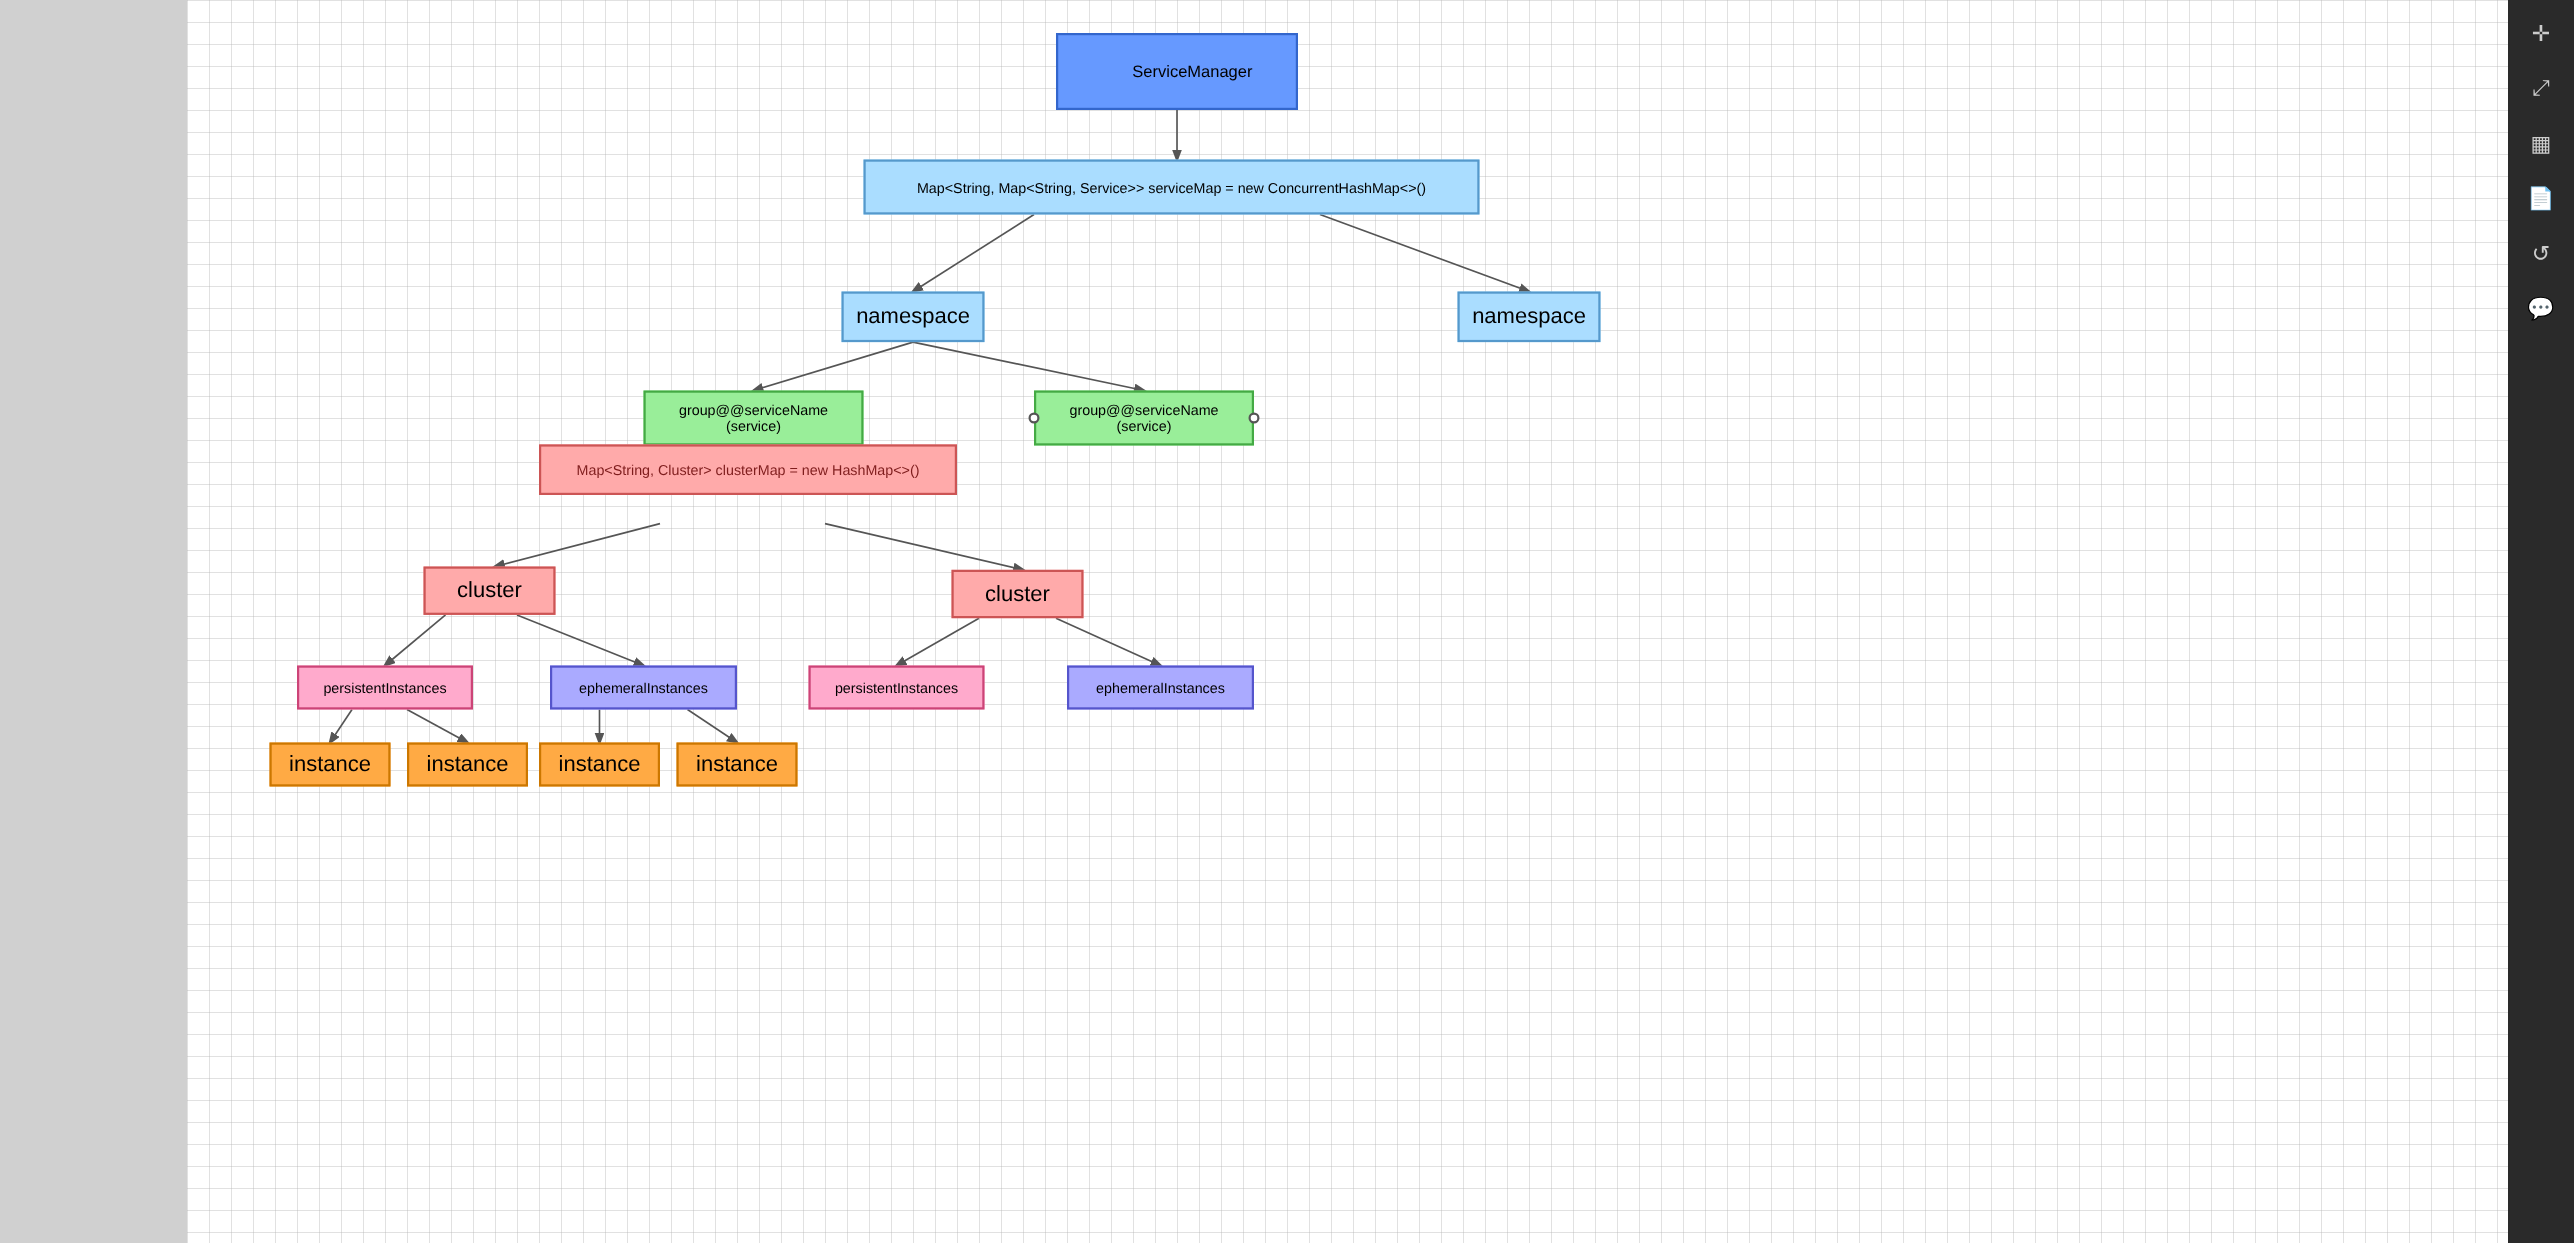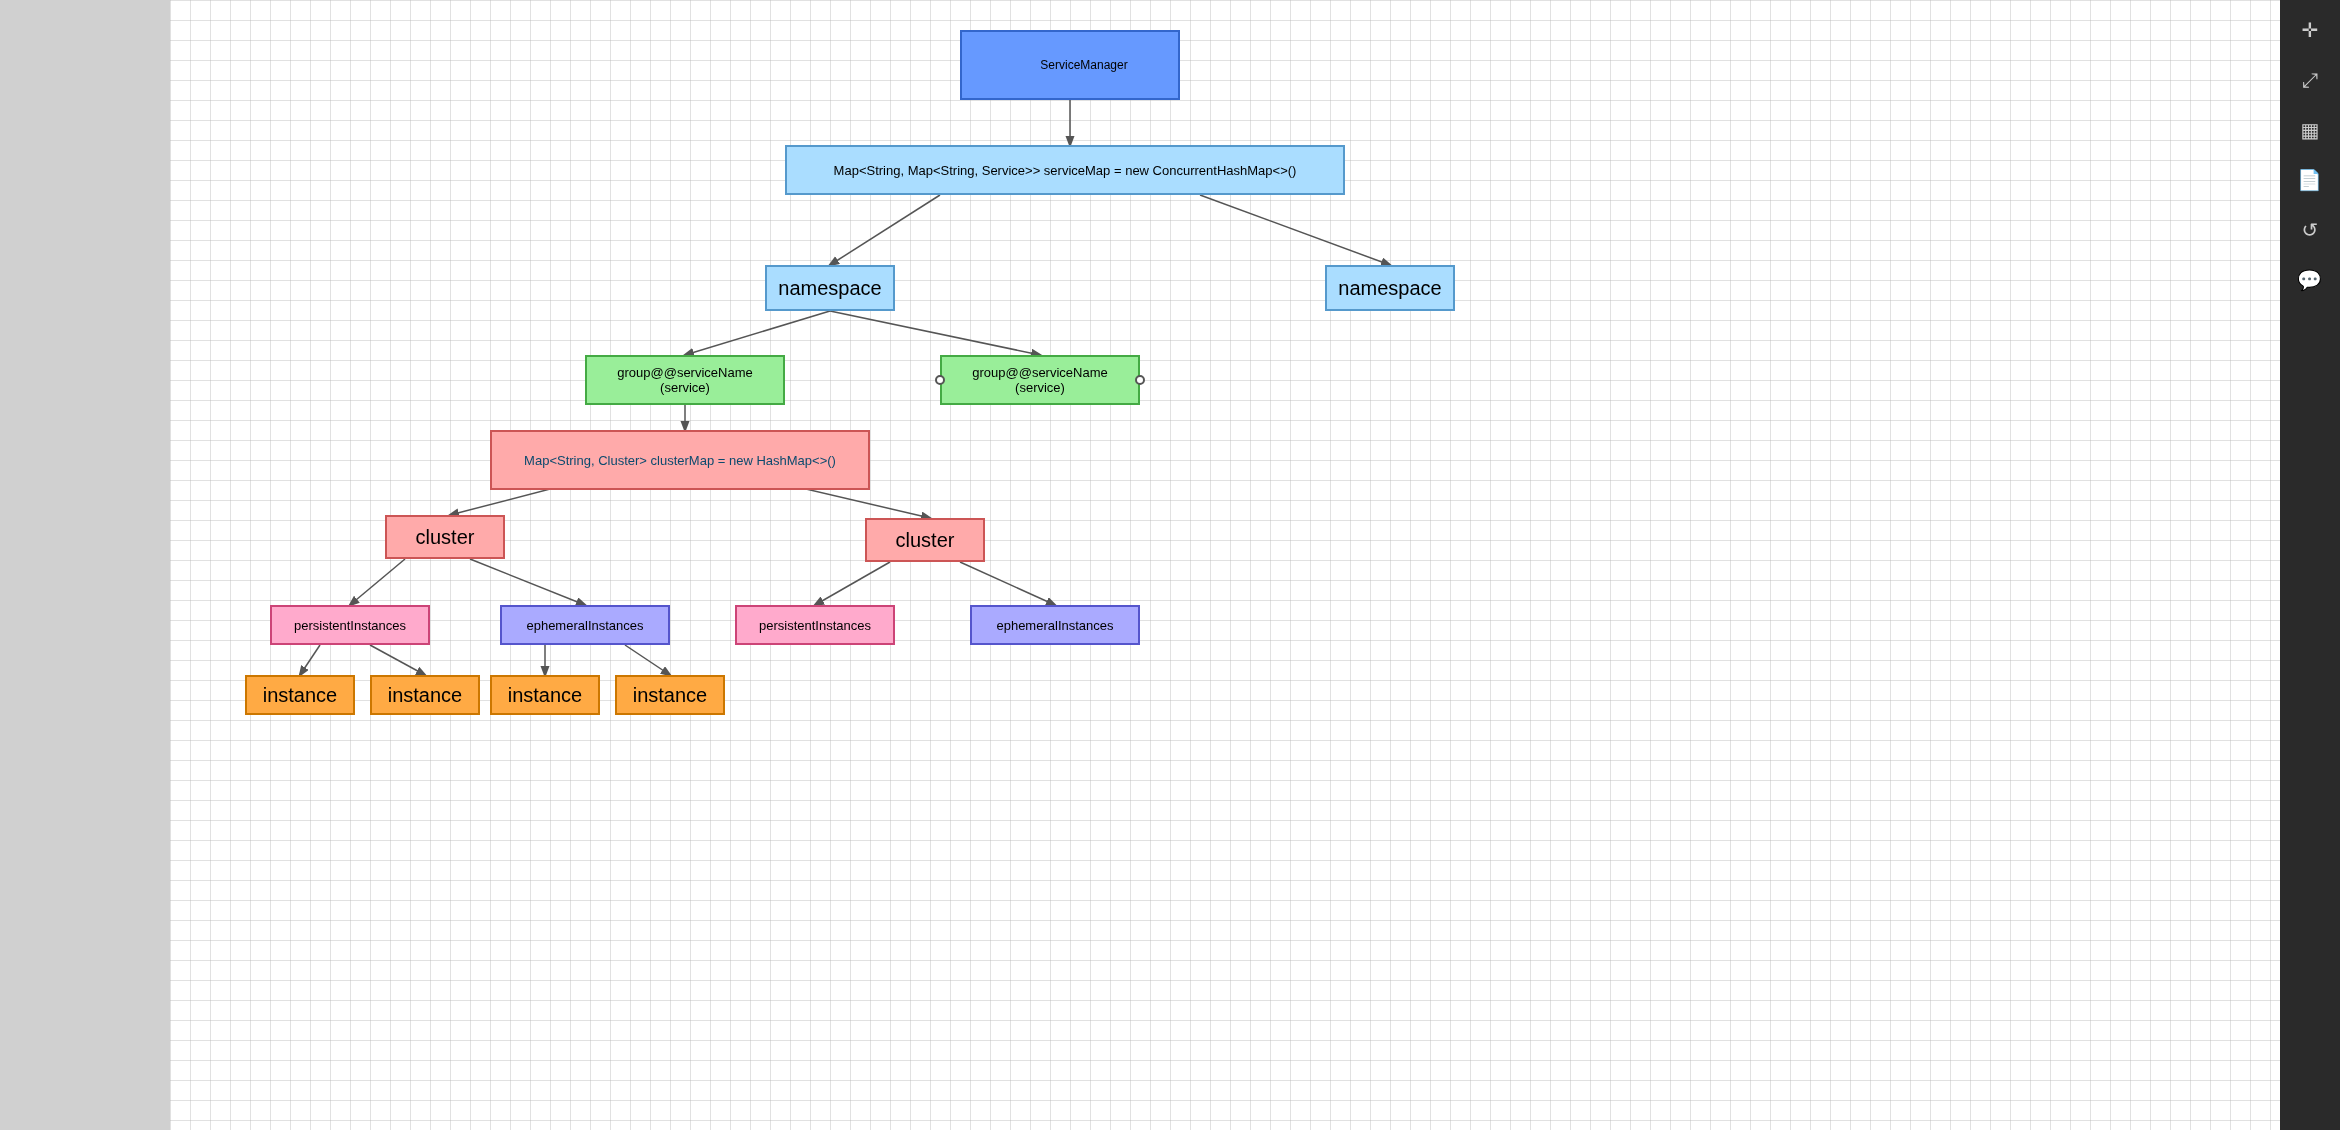--- a/index.html
+++ b/index.html
@@ -62,21 +62,21 @@
     }
 
     .node-service-manager {
       background: #6699ff;
       border-color: #3366cc;
       color: #000;
       width: 220px;
       height: 70px;
       left: 790px;
       top: 30px;
-      font-size: 12px;
+      font-size: 15px;
       padding-left: 28px;
     }
 
     .node-servicemap {
       background: #aaddff;
       border-color: #5599cc;
       color: #000;
       width: 560px;
       height: 50px;
       left: 615px;
@@ -123,25 +123,25 @@
       width: 200px;
       height: 50px;
       left: 770px;
       top: 355px;
       font-size: 13px;
     }
 
     .node-clustermap {
       background: #ffaaaa;
       border-color: #cc5555;
-      color: #0c4a6e;
+      color: #7f1d1d;
       width: 380px;
-      height: 60px;
+      height: 46px;
       left: 320px;
-      top: 430px;
+      top: 404px;
       font-size: 13px;
     }
 
     .node-cluster-left {
       background: #ffaaaa;
       border-color: #cc5555;
       color: #000;
       width: 120px;
       height: 44px;
       left: 215px;

